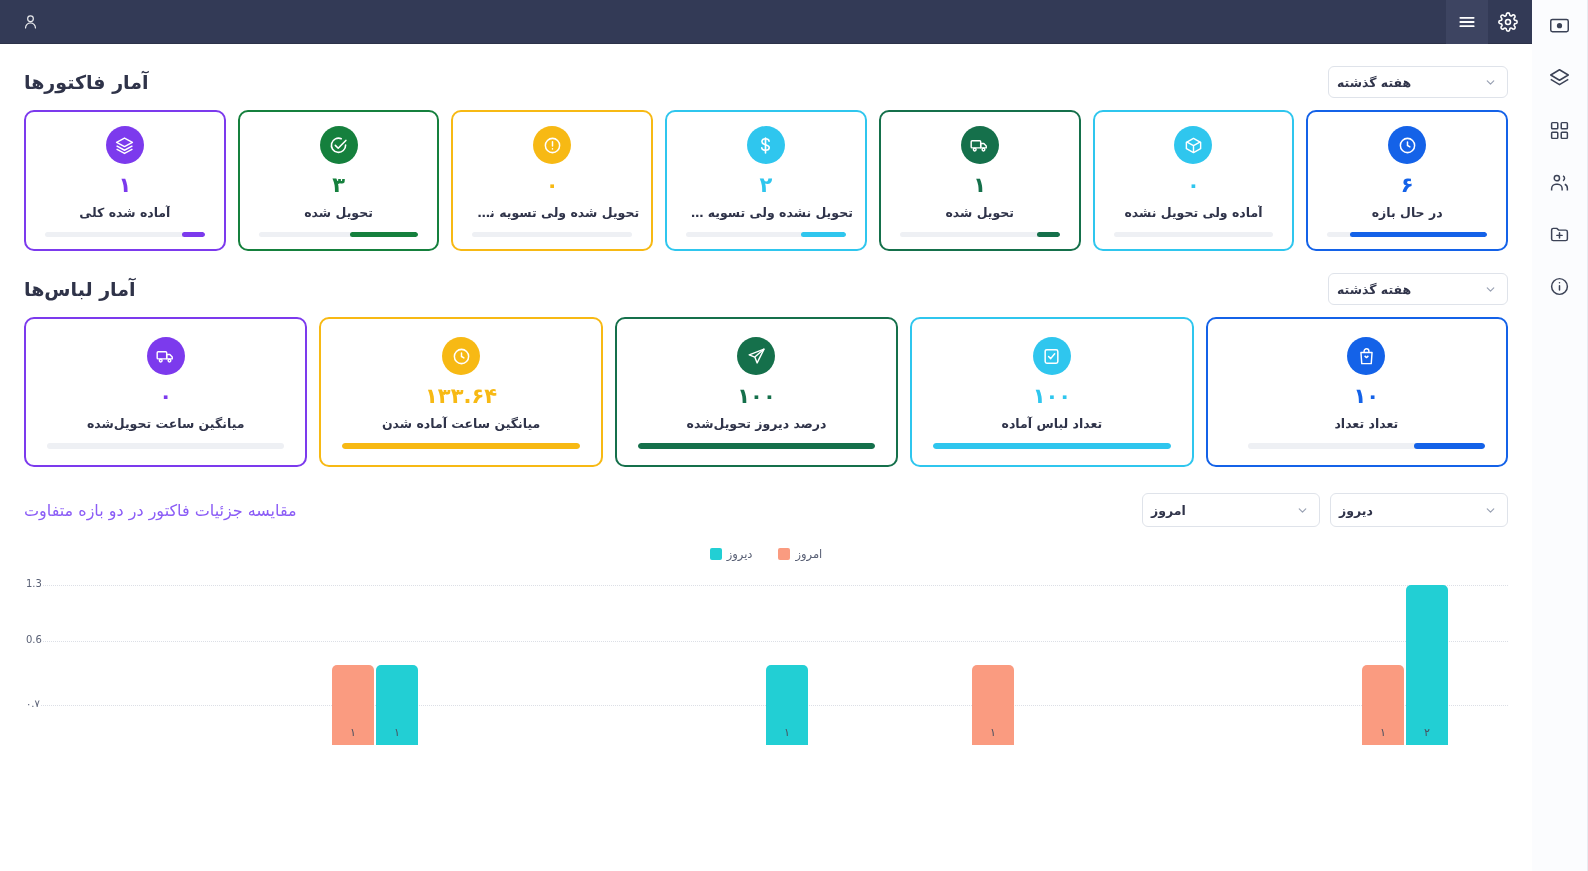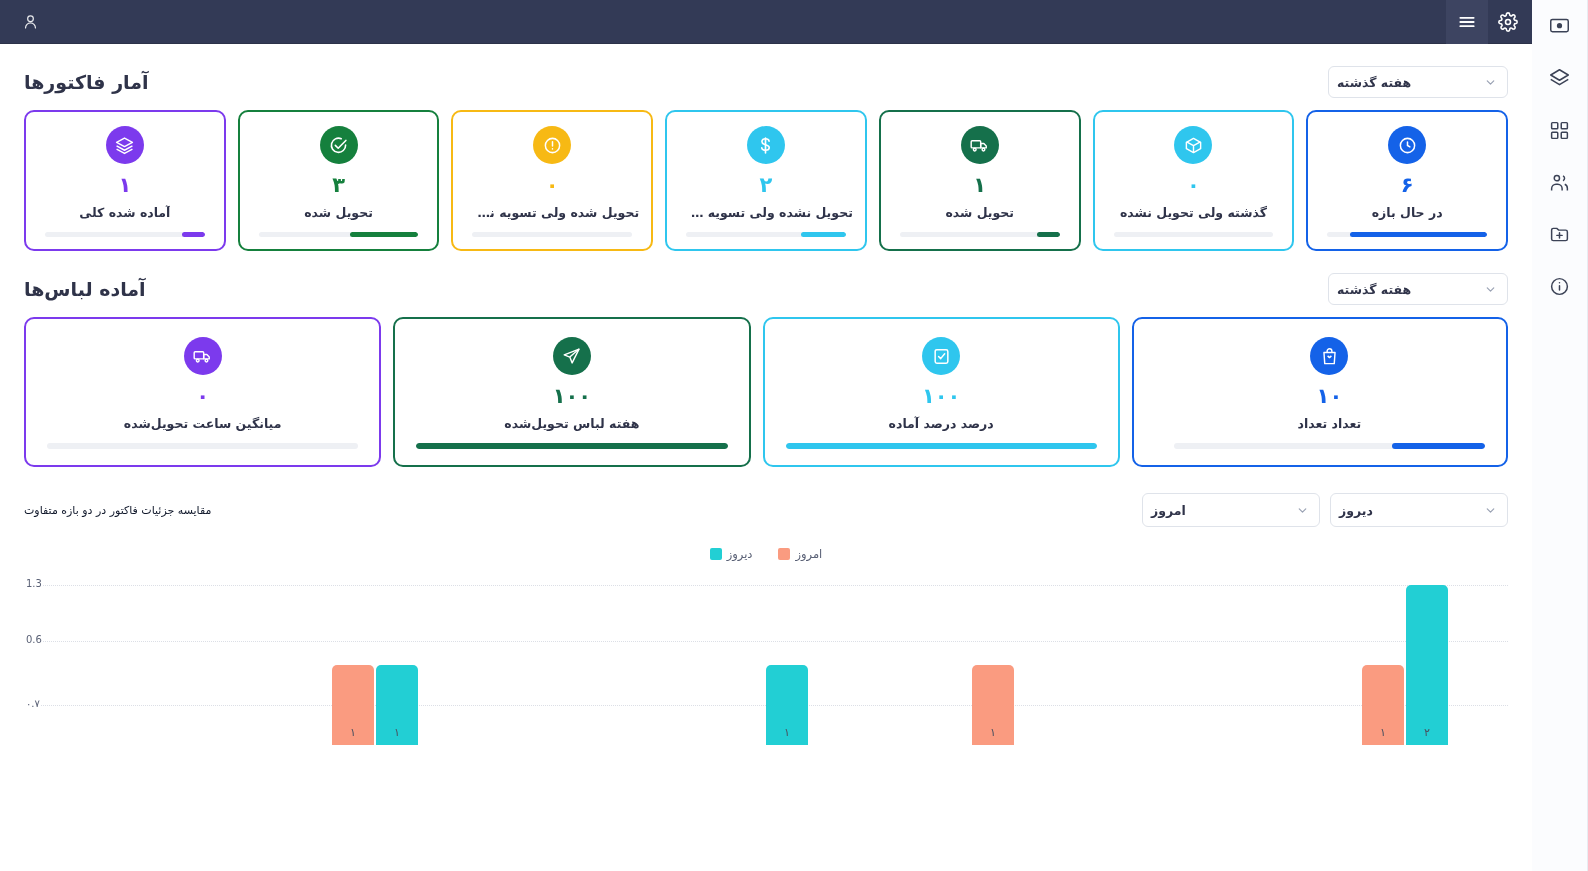--- a/index.html
+++ b/index.html
@@ -91,21 +91,21 @@
   .bar > i { position: absolute; top: 0; right: 0; height: 100%; border-radius: 3px; display: block; }
   .card.tall .bar { height: 6px; }
 
   
   .chart-head {
     display: flex; align-items: center; justify-content: space-between;
     padding-top: 26px; padding-bottom: 6px;
   }
   .chart-selects { display: flex; gap: 10px; }
   .chart-selects .dropdown { min-width: 178px; height: 34px; }
-  .chart-title { font-size: 11px; color: #0f172a; }
+  .chart-title { font-size: 16px; color: #8b5cf6; }
 
   .legend { display: flex; justify-content: center; gap: 26px; padding-top: 14px; }
   .legend-item { display: flex; align-items: center; gap: 5px; font-size: 11.5px; color: #5a6176; }
   .swatch { width: 12px; height: 12px; border-radius: 2px; display: block; }
 
   .plot { position: relative; height: 176px; margin-top: 8px; }
   .ytick {
     position: absolute; right: auto; left: 0; width: 100%;
     border-top: 1px dotted #dcdfe6; height: 0;
   }
@@ -229,21 +229,21 @@
             </div>
           </div>
           <div class="card" style="border-color: rgb(47, 198, 238);">
             <div class="badge" style="background:#2fc6ee">
               <svg viewBox="0 0 24 24" fill="none" stroke="currentColor" stroke-width="1.8" stroke-linejoin="round">
                 <path d="M21 16V8l-9-5-9 5v8l9 5z"></path>
                 <path d="M3.3 7.5 12 12.3l8.7-4.8M12 12.3V21"></path>
               </svg>
             </div>
             <div class="value" style="color:#2fc6ee">۰</div>
-            <div class="label">گذشته ولی تحویل نشده</div>
+            <div class="label">آماده ولی تحویل نشده</div>
             <div class="bar">
               <i style="width:0%;background:#2fc6ee"></i>
             </div>
           </div>
           <div class="card" style="border-color: rgb(21, 112, 75);">
             <div class="badge" style="background:#15704b">
               <svg viewBox="0 0 24 24" fill="none" stroke="currentColor" stroke-width="1.8" stroke-linejoin="round">
                 <rect x="1.5" y="6" width="12" height="9" rx="1.2"></rect>
                 <path d="M13.5 9.5h4l3 3V15h-7z"></path>
                 <circle cx="6" cy="17.2" r="1.7"></circle>
@@ -314,21 +314,21 @@
 
       <div class="sec-head">
         <div class="dropdown">
           <span class="chev">
             <svg viewBox="0 0 24 24" fill="none" stroke="currentColor" stroke-width="2.2" stroke-linecap="round" stroke-linejoin="round">
                 <polyline points="6,9 12,15 18,9"></polyline>
               </svg>
           </span>
           <span>هفته گذشته</span>
         </div>
-        <h2 class="sec-title">آماده لباس‌ها</h2>
+        <h2 class="sec-title">آمار لباس‌ها</h2>
       </div>
 
       <div class="cards" id="clothes-cards">
           <div class="card tall" style="border-color: rgb(20, 98, 232); padding-left: 33px;">
             <div class="badge" style="background:#1462e8">
               <svg viewBox="0 0 24 24" fill="none" stroke="currentColor" stroke-width="1.8" stroke-linejoin="round">
                 <path d="M5 7h14l-1 14H6z"></path>
                 <path d="M9 7V5.2A3 3 0 0 1 15 5.2V7"></path>
                 <path d="M9.6 11.2 12 13.4l2.4-2.2"></path>
               </svg>
@@ -340,36 +340,49 @@
             </div>
           </div>
           <div class="card tall" style="border-color: rgb(47, 198, 238);">
             <div class="badge" style="background:#2fc6ee">
               <svg viewBox="0 0 24 24" fill="none" stroke="currentColor" stroke-width="1.9" stroke-linecap="round" stroke-linejoin="round">
                 <rect x="4" y="3.5" width="16" height="17" rx="2.2"></rect>
                 <polyline points="8.3,12 11,14.7 16,8.6"></polyline>
               </svg>
             </div>
             <div class="value" style="color:#2fc6ee">۱۰۰</div>
-            <div class="label">درصد درصد آماده</div>
+            <div class="label">تعداد لباس آماده</div>
             <div class="bar">
               <i style="width:100%;background:#2fc6ee"></i>
             </div>
           </div>
           <div class="card tall" style="border-color: rgb(21, 112, 75);">
             <div class="badge" style="background:#15704b">
               <svg viewBox="0 0 24 24" fill="none" stroke="currentColor" stroke-width="1.8" stroke-linejoin="round">
                 <path d="M21.5 2.6 2.8 9.9l7.1 2.8 2.9 7.4z"></path>
                 <path d="M9.9 12.7 21.5 2.6"></path>
               </svg>
             </div>
             <div class="value" style="color:#15704b">۱۰۰</div>
-            <div class="label">هفته لباس تحویل‌شده</div>
+            <div class="label">درصد دیروز تحویل‌شده</div>
             <div class="bar">
               <i style="width:100%;background:#15704b"></i>
+            </div>
+          </div>
+          <div class="card tall" style="border-color: rgb(247, 185, 20);">
+            <div class="badge" style="background:#f7b914">
+              <svg viewBox="0 0 24 24" fill="none" stroke="currentColor" stroke-width="1.9" stroke-linecap="round">
+                <circle cx="12" cy="12" r="9"></circle>
+                <path d="M12 7.5V12l3 1.8"></path>
+              </svg>
+            </div>
+            <div class="value" style="color:#f7b914">۱۳۳.۶۴</div>
+            <div class="label">میانگین ساعت آماده شدن</div>
+            <div class="bar">
+              <i style="width:100%;background:#f7b914"></i>
             </div>
           </div>
           <div class="card tall" style="border-color: rgb(124, 58, 237);">
             <div class="badge" style="background:#7c3aed">
               <svg viewBox="0 0 24 24" fill="none" stroke="currentColor" stroke-width="1.8" stroke-linejoin="round">
                 <rect x="1.5" y="6" width="12" height="9" rx="1.2"></rect>
                 <path d="M13.5 9.5h4l3 3V15h-7z"></path>
                 <circle cx="6" cy="17.2" r="1.7"></circle>
                 <circle cx="17" cy="17.2" r="1.7"></circle>
               </svg>

